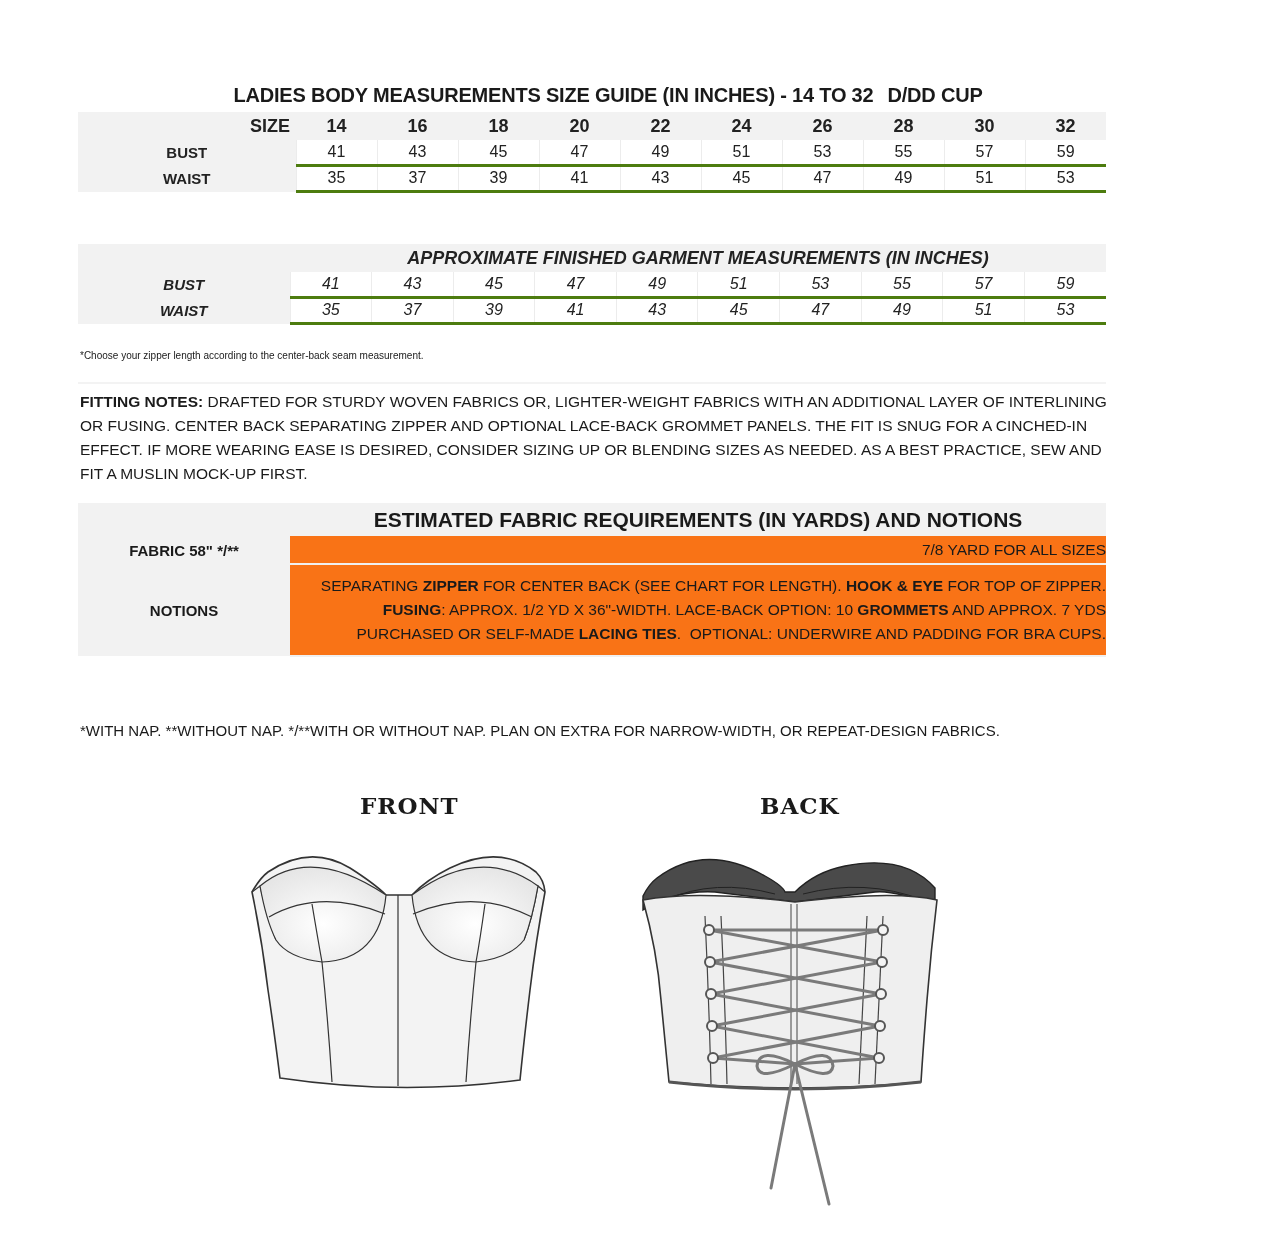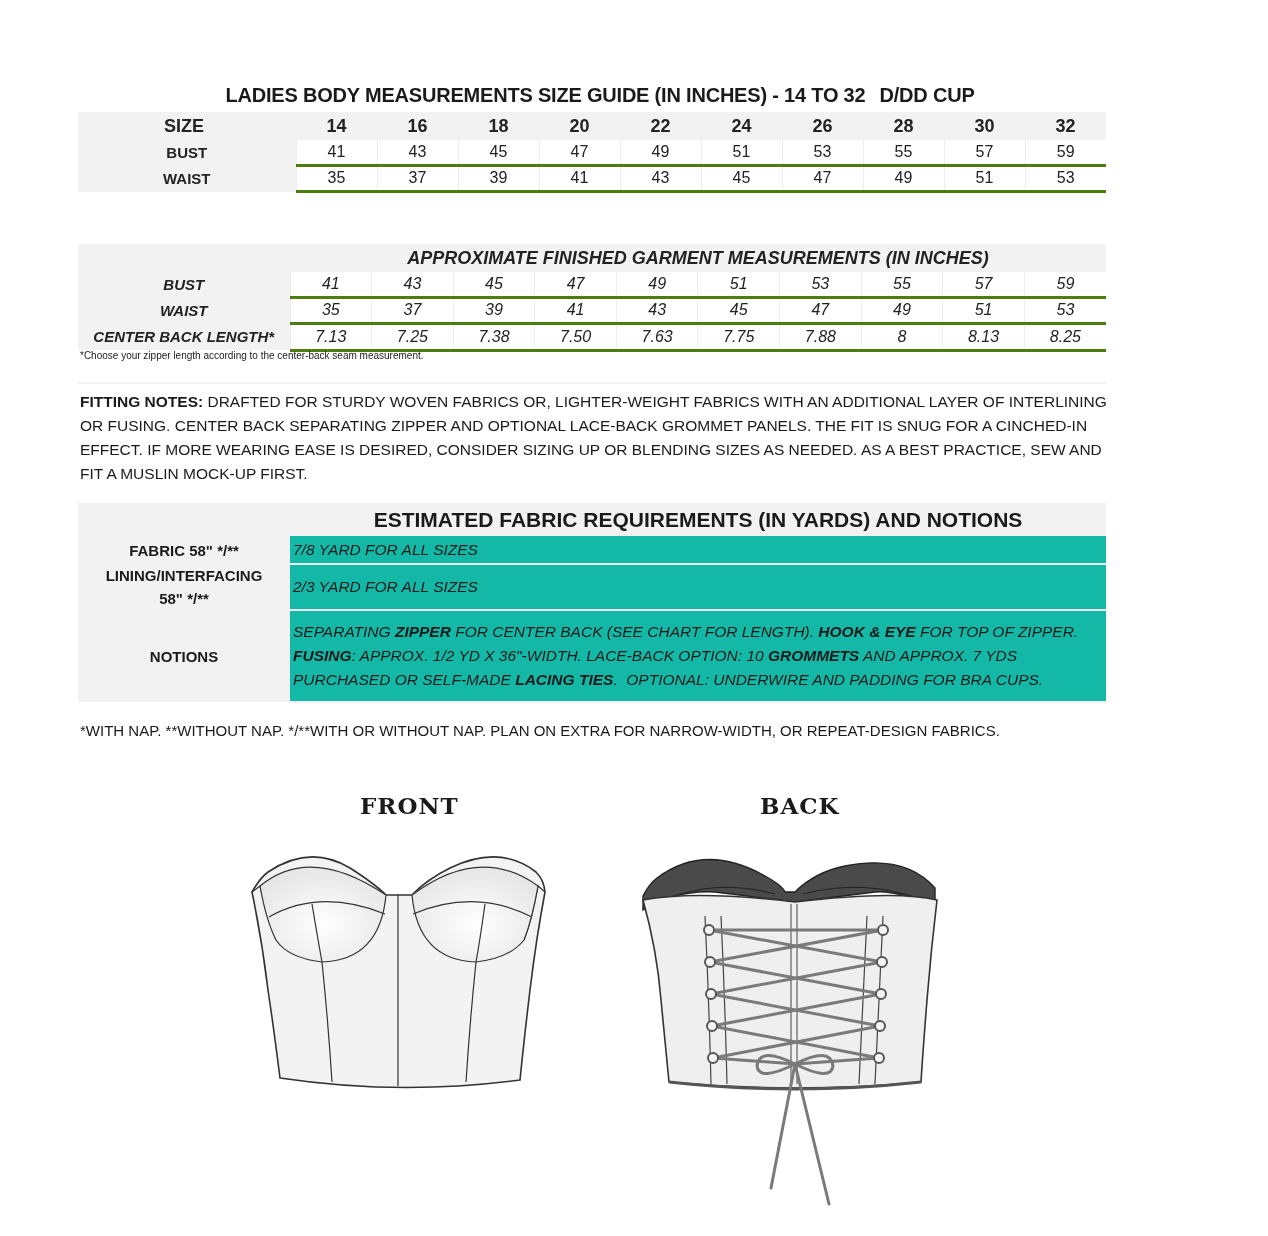--- a/index.html
+++ b/index.html
@@ -1,43 +1,43 @@
 <!DOCTYPE html>
 <html><head>
 <meta charset="utf-8">
 <style>
   html, body { margin: 0; padding: 0; background: #ffffff; }
   body { width: 1268px; height: 1236px; position: relative; overflow: hidden;
          font-family: "Liberation Sans", "DejaVu Sans", sans-serif; color: #1a1a1a; }
 
-  .title { position: absolute; left: 8px; width: 1184px; top: 84px; text-align: center;
+  .title { position: absolute; left: 16px; width: 1184px; top: 84px; text-align: center;
            font-weight: bold; font-size: 20px; letter-spacing: -0.2px; }
   .title .cup { margin-left: 14px; }
 
   table.grid { position: absolute; left: 78px; width: 1028px; border-collapse: collapse; table-layout: fixed; }
   table.grid td { height: 23.5px; padding: 0; text-align: center; font-size: 16px; color: #222; }
   table.grid td.lbl { width: 212px; background: #f2f2f2; font-weight: bold; font-size: 15px; }
   table.grid td.v { background: #ffffff; border-left: 1px solid #ececec; border-bottom: 3px solid #4d7c0f; }
   table.grid tr.hdr td { background: #f2f2f2; font-weight: bold; font-size: 18px; height: 28px; border: none; }
-  table.grid tr.hdr td.lbl { padding-right: 6px; }
+  table.grid tr.hdr td.lbl { text-align: right; padding-right: 6px; }
   table.grid tr.sechdr td { background: #f2f2f2; font-weight: bold; font-size: 18px; height: 28px; }
 
   #t1 { top: 112px; }
   #t2 { top: 244px; font-style: italic; }
 
   .zipnote { position: absolute; left: 80px; top: 350px; font-size: 10px; }
   .divider { position: absolute; left: 78px; width: 1028px; height: 2px; background: #f3f3f3; }
 
   .fitting { position: absolute; left: 80px; top: 390px; width: 1030px; font-size: 15.5px; line-height: 24px; }
   .fitting b { font-weight: bold; }
 
   table.fab { position: absolute; left: 78px; top: 503px; width: 1028px; border-collapse: collapse; table-layout: fixed; }
   table.fab td { padding: 0; font-size: 15.5px; }
   table.fab td.lbl { width: 212px; background: #f2f2f2; text-align: center; font-weight: bold; font-size: 15px; line-height: 23px; }
-  table.fab td.val { background: #14b8a6; text-align: left; padding-left: 3px; border-bottom: 2px solid #f0f0f0; line-height: 24px; font-style: italic; }
+  table.fab td.val { background: #f97316; text-align: right; padding-left: 3px; border-bottom: 2px solid #f0f0f0; line-height: 24px; }
   table.fab tr.hdr td { background: #f2f2f2; font-weight: bold; font-size: 21px; height: 33px; text-align: center; }
   table.fab b { font-weight: bold; }
 
   .napnote { position: absolute; left: 80px; top: 722px; font-size: 15px; }
 
   .fig-label { position: absolute; top: 792px; font-family: "DejaVu Serif", "Liberation Serif", serif;
                font-weight: bold; font-size: 23px; letter-spacing: 1px; }
   .svgwrap { position: absolute; }
 </style>
 </head>
@@ -116,59 +116,39 @@
     <td class="v">37</td>
     <td class="v">39</td>
     <td class="v">41</td>
     <td class="v">43</td>
     <td class="v">45</td>
     <td class="v">47</td>
     <td class="v">49</td>
     <td class="v">51</td>
     <td class="v">53</td>
   </tr>
-  <tr>
-    <td class="lbl">CENTER BACK LENGTH*</td>
-    <td class="v">7.13</td>
-    <td class="v">7.25</td>
-    <td class="v">7.38</td>
-    <td class="v">7.50</td>
-    <td class="v">7.63</td>
-    <td class="v">7.75</td>
-    <td class="v">7.88</td>
-    <td class="v">8</td>
-    <td class="v">8.13</td>
-    <td class="v">8.25</td>
-  </tr>
 </tbody>
   </table>
 
 <div class="zipnote">*Choose your zipper length according to the center-back seam measurement.</div>
 <div class="divider" style="top:382px"></div>
 
 <div class="fitting">
   <b>FITTING NOTES:</b><span> DRAFTED FOR STURDY WOVEN FABRICS OR, LIGHTER-WEIGHT FABRICS WITH AN ADDITIONAL LAYER OF INTERLINING OR FUSING. CENTER BACK SEPARATING ZIPPER AND OPTIONAL LACE-BACK GROMMET PANELS. THE FIT IS SNUG FOR A CINCHED-IN EFFECT. IF MORE WEARING EASE IS DESIRED, CONSIDER SIZING UP OR BLENDING SIZES AS NEEDED. AS A BEST PRACTICE, SEW AND FIT A MUSLIN MOCK-UP FIRST.</span>
 </div>
 
 <table class="fab">
   <tbody>
       <tr class="hdr">
     <td class="lbl"></td>
     <td>ESTIMATED FABRIC REQUIREMENTS (IN YARDS) AND NOTIONS</td>
   </tr>
   <tr>
     <td class="lbl" style="height:28px">FABRIC 58" */**</td>
     <td class="val">7/8 YARD FOR ALL SIZES</td>
-  </tr>
-  <tr>
-    <td class="lbl" style="height:46px">
-      <div>LINING/INTERFACING</div>
-      <div>58" */**</div>
-    </td>
-    <td class="val">2/3 YARD FOR ALL SIZES</td>
   </tr>
   <tr>
     <td class="lbl" style="height:92px">NOTIONS</td>
     <td class="val">
       <div><span>SEPARATING </span><b>ZIPPER</b><span> FOR CENTER BACK (SEE CHART FOR LENGTH). </span><b>HOOK &amp; EYE</b><span> FOR TOP OF ZIPPER.</span></div>
       <div><b>FUSING</b><span>: APPROX. 1/2 YD X 36"-WIDTH. LACE-BACK OPTION: 10 </span><b>GROMMETS</b><span> AND APPROX. 7 YDS</span></div>
       <div><span>PURCHASED OR SELF-MADE </span><b>LACING TIES</b><span style="white-space:pre">.  OPTIONAL: UNDERWIRE AND PADDING FOR BRA CUPS.</span></div>
     </td>
   </tr>
 </tbody>

